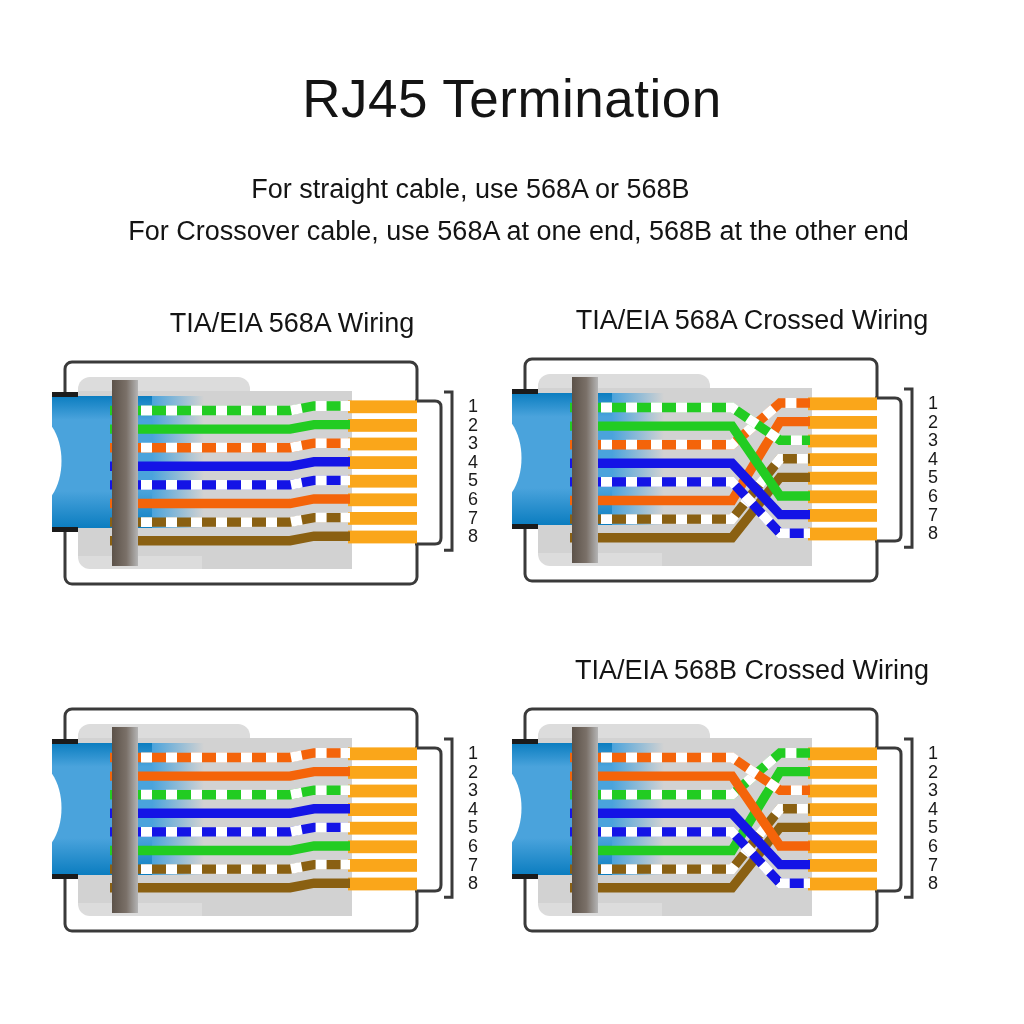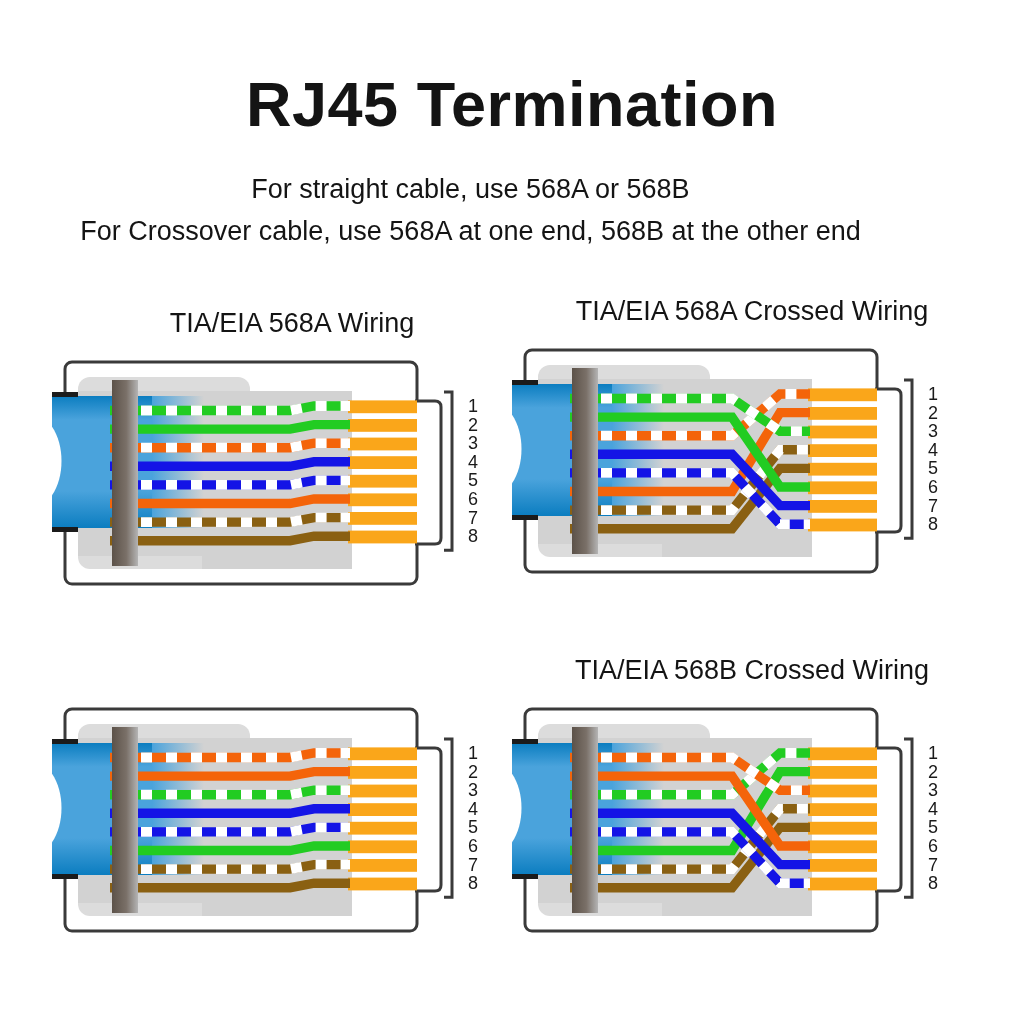--- a/index.html
+++ b/index.html
@@ -4,44 +4,44 @@
 <style>
   html,body{margin:0;padding:0;}
   body{
     width:1024px;height:1024px;background:#ffffff;
     font-family:"Liberation Sans","DejaVu Sans",sans-serif;
     color:#1a1a1a;overflow:hidden;position:relative;
   }
   #page{position:relative;width:1024px;height:1024px;}
   .title{
     position:absolute;left:0;top:68px;width:1024px;text-align:center;
-    font-size:63px;font-weight:700;letter-spacing:0.5px;color:#141414;
+    font-size:53px;font-weight:400;letter-spacing:0.5px;color:#141414;
   }
   .sub{
     position:absolute;left:0;width:941px;text-align:center;
     font-size:27px;font-weight:400;color:#141414;
   }
   .sub1{top:174px;}
-  .sub2{top:216px;}
+  .sub2{top:216px;padding-left:48px;}
   .panel{position:absolute;width:480px;height:330px;}
   .panel .heading{
     position:absolute;left:0;top:0;width:480px;text-align:center;
     font-size:27px;font-weight:400;color:#141414;
   }
   .panel .art{position:absolute;left:0;top:48px;width:480px;height:282px;}
   .panel svg{display:block;width:480px;height:282px;}
   .pinlabels{
     position:absolute;top:0;left:0;width:480px;height:282px;pointer-events:none;
   }
   .pin{
     position:absolute;font-size:18px;line-height:18px;color:#1a1a1a;
     font-family:"Liberation Sans","DejaVu Sans",sans-serif;
   }
   #p-a{left:52px;top:300px;margin-top:8px;}
-  #p-ax{left:512px;top:296px;}
+  #p-ax{left:512px;top:305px;}
   #p-b{left:52px;top:655px;}
   #p-bx{left:512px;top:655px;}
 </style>
 </head>
 <body>
 
 <div id="page">
 
   <div class="title">RJ45 Termination</div>
   <div class="sub sub1">For straight cable, use 568A or 568B</div>

